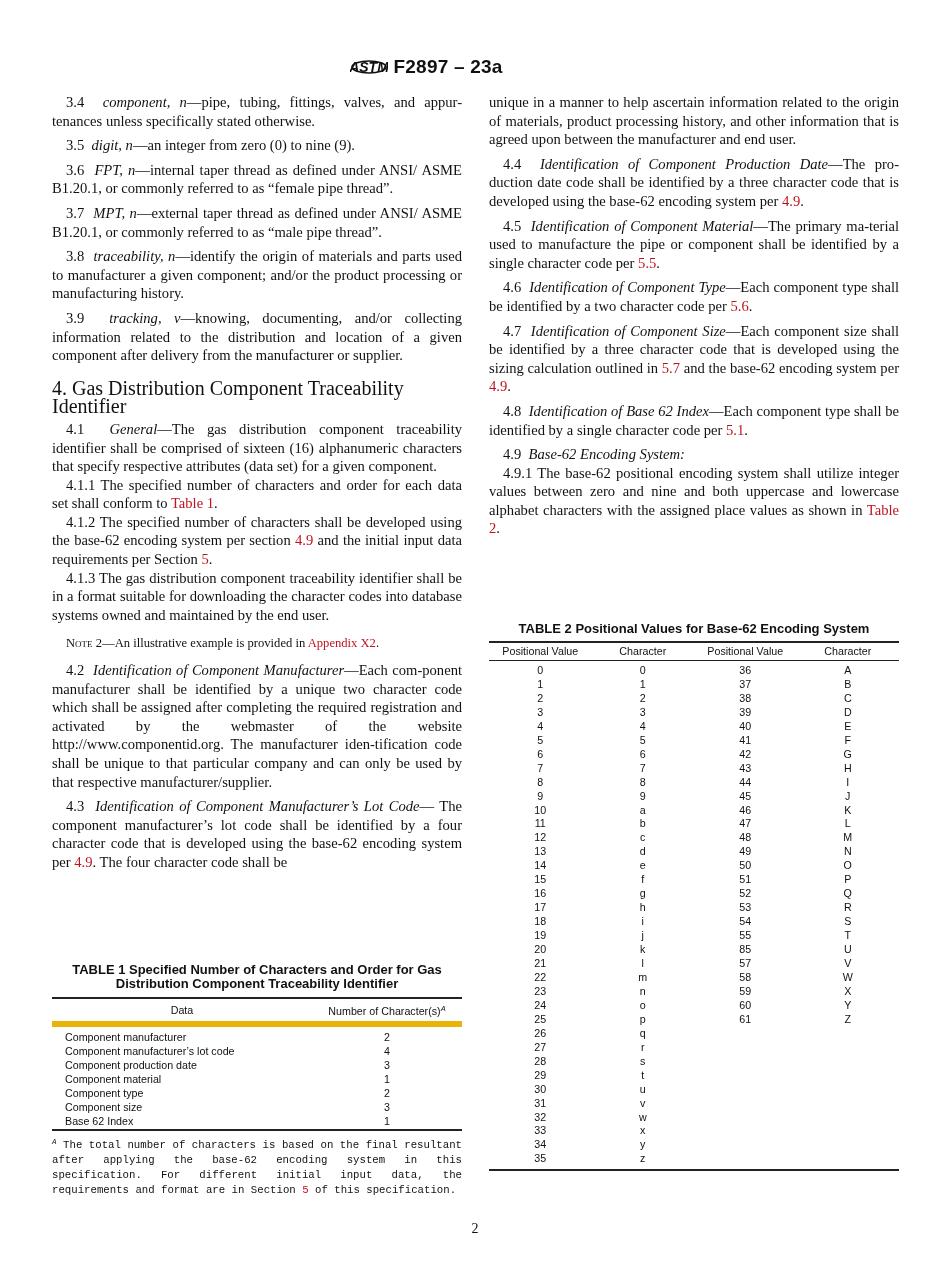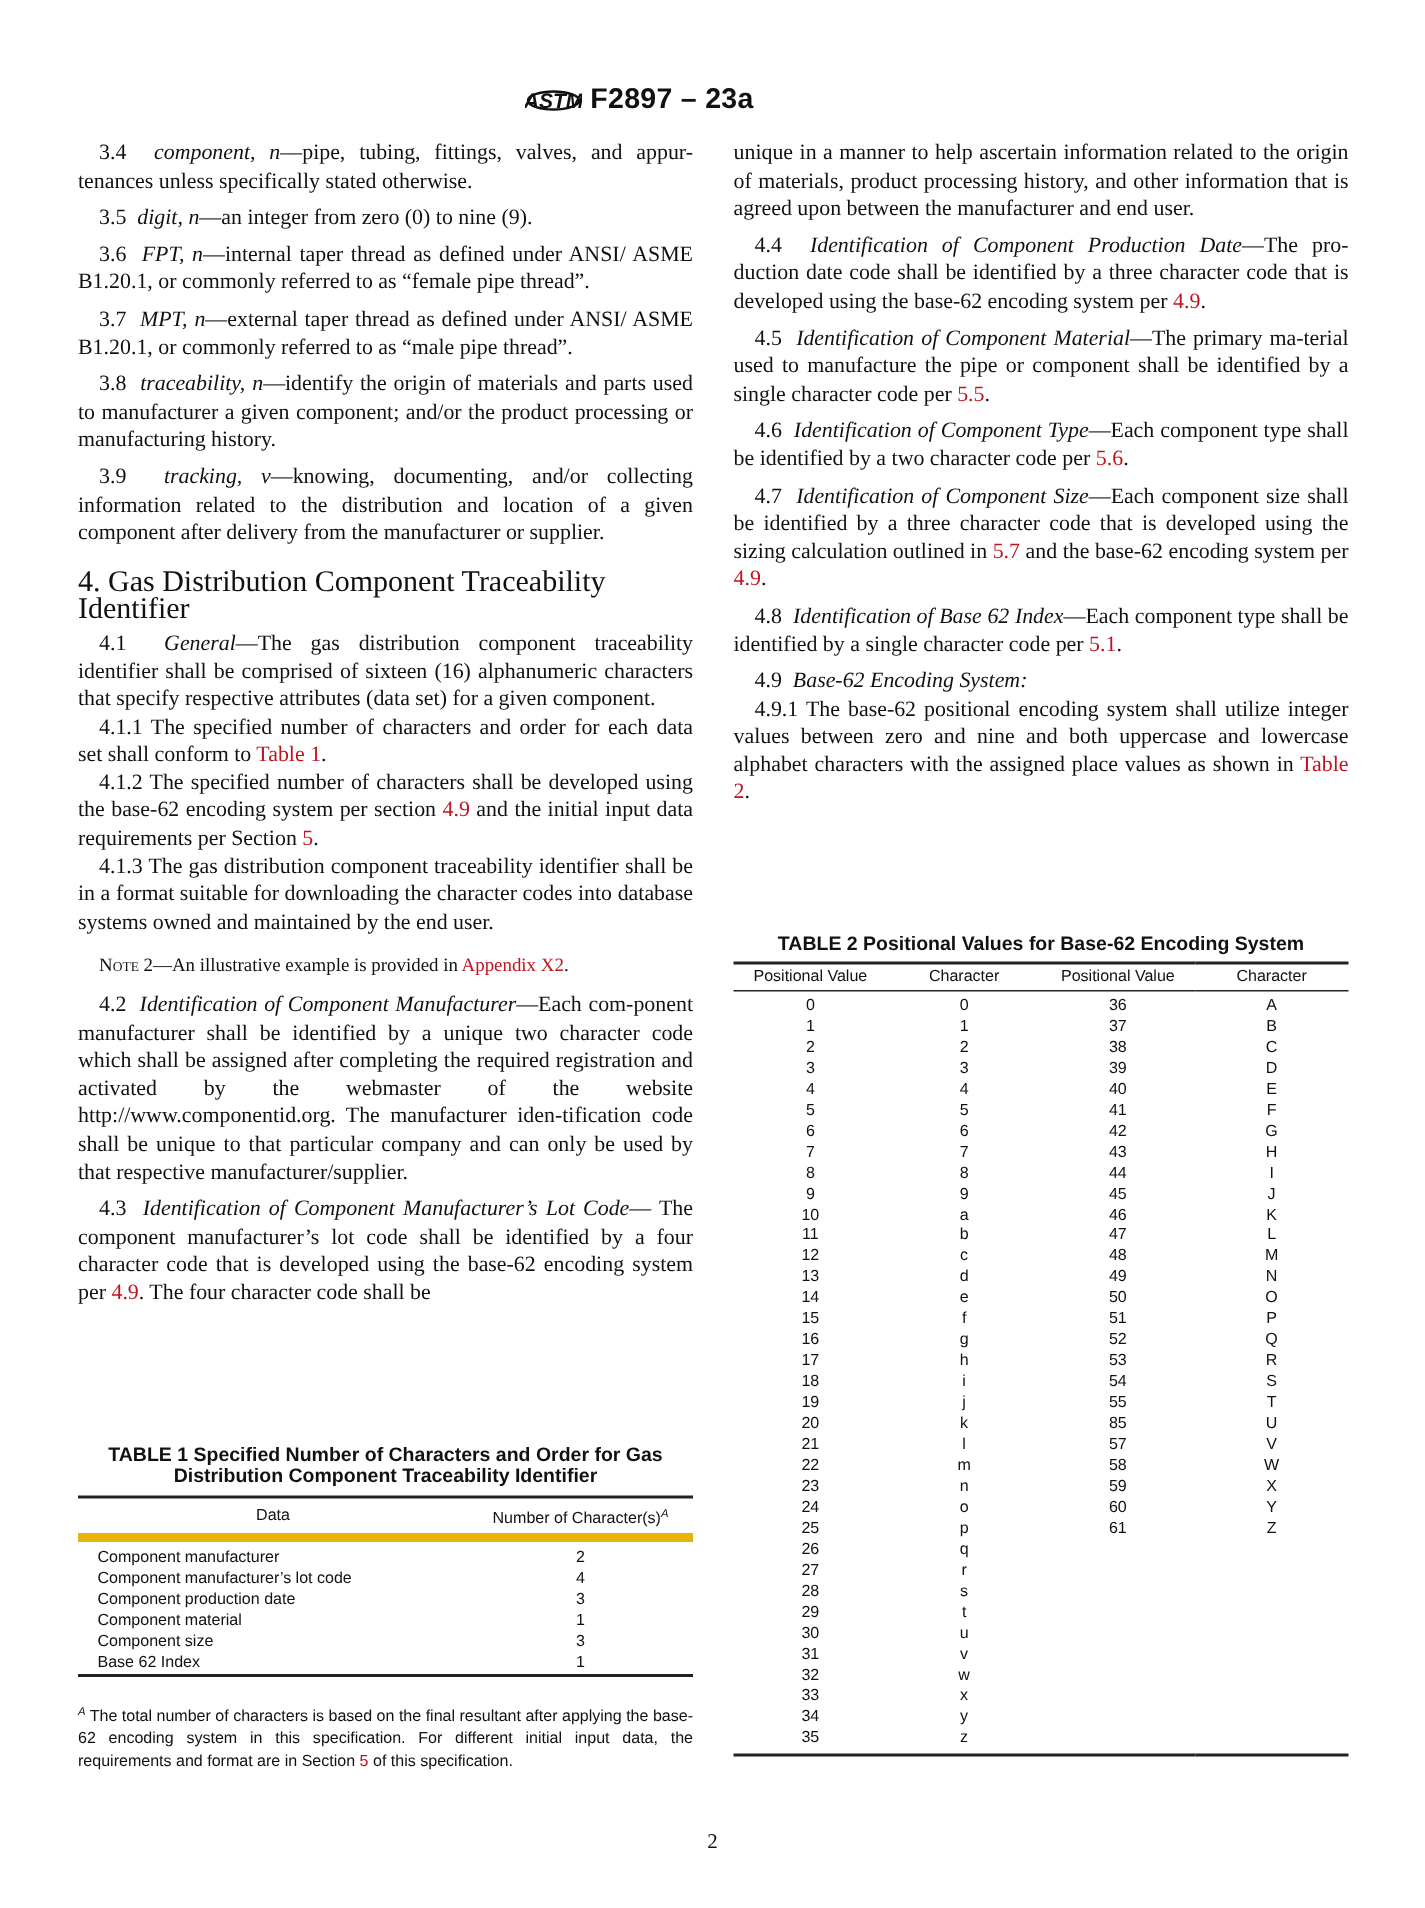--- a/index.html
+++ b/index.html
@@ -22,21 +22,21 @@
   .table-title { font-family: "Liberation Sans", sans-serif; font-weight: bold; font-size: 13px; line-height: 14px; text-align: center; }
   table { border-collapse: collapse; font-family: "Liberation Sans", sans-serif; font-size: 10.7px; }
   .t1 { position: absolute; left: 52px; top: 963px; width: 410px; }
   .t1 table { width: 410px; margin-top: 6px; border-top: 2px solid #222; border-bottom: 2px solid #222; }
   .t1 th { font-weight: normal; padding: 3px 0 3px 0; line-height: 13px; border-bottom: 6px solid #eab308; }
   .t1 td { line-height: 14px; padding: 0; }
   .t1 td.data { padding-left: 13px; }
   .t1 td.num { text-align: center; width: 150px; }
   .t1 tr.first td { padding-top: 3px; }
   .t1 tr.last td { padding-bottom: 1px; }
-  .t1 .foot { font-family: Liberation Sans, sans-serif; font-size: 10.7px; line-height: 15px; margin-top: 15px; text-align: justify; }
+  .t1 .foot { font-family: Liberation Mono, monospace; font-size: 10.7px; line-height: 15px; margin-top: 4px; text-align: justify; }
   sup { font-size: 7.5px; font-style: italic; vertical-align: 4px; }
   .t2 { position: absolute; left: 489px; top: 622px; width: 410px; }
   .t2 table { width: 410px; margin-top: 5px; border-top: 2px solid #222; border-bottom: 2px solid #222; }
   .t2 th { font-weight: normal; padding: 2px 0 2px 0; line-height: 13px; border-bottom: 1px solid #222; text-align: center; }
   .t2 td { text-align: center; line-height: 13.95px; padding: 0; }
   .t2 tr.first td { padding-top: 3px; }
   .t2 tr.last td { padding-bottom: 3px; }
   .pagenum { position: absolute; top: 1221px; left: 0; width: 950px; text-align: center; font-family: "Liberation Serif", serif; font-size: 14px; }
 </style>
 </head>
@@ -91,20 +91,24 @@
           <td class="data">Component manufacturer’s lot code</td>
           <td class="num">4</td>
         </tr>
         <tr>
           <td class="data">Component production date</td>
           <td class="num">3</td>
         </tr>
         <tr>
           <td class="data">Component material</td>
           <td class="num">1</td>
+        </tr>
+        <tr>
+          <td class="data">Component type</td>
+          <td class="num">2</td>
         </tr>
         <tr>
           <td class="data">Component size</td>
           <td class="num">3</td>
         </tr>
         <tr class="last">
           <td class="data">Base 62 Index</td>
           <td class="num">1</td>
         </tr>
       </tbody>

